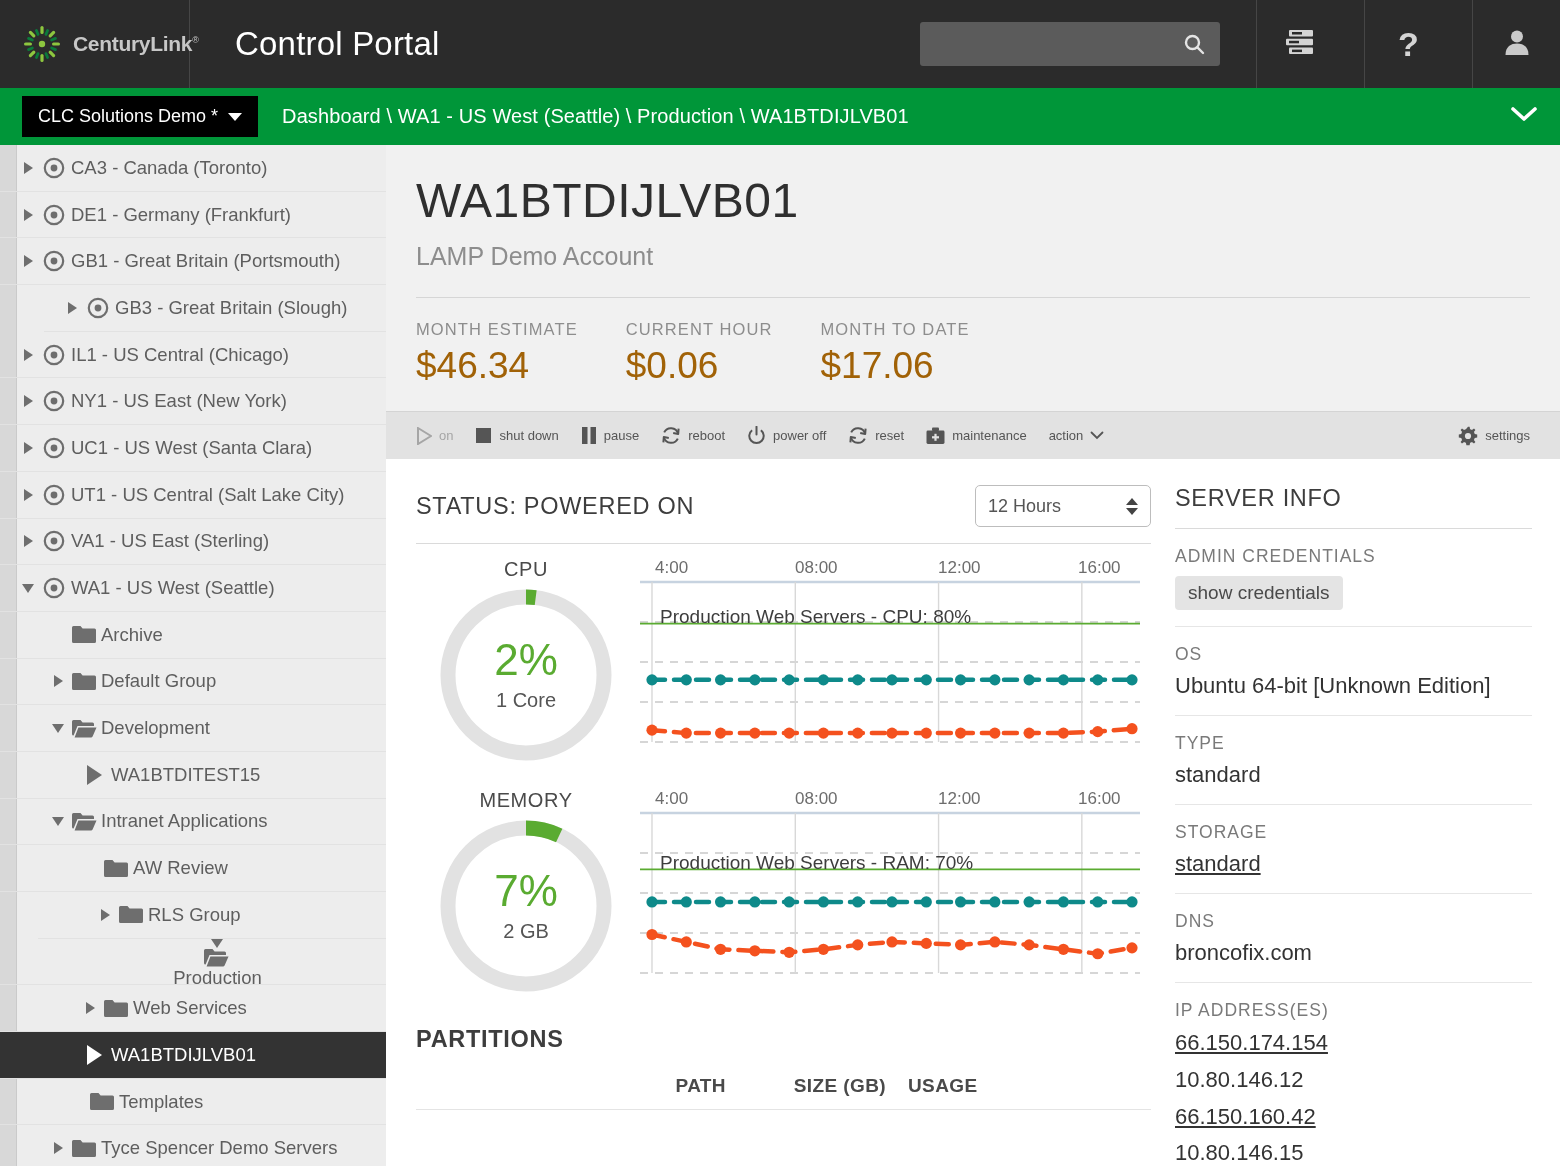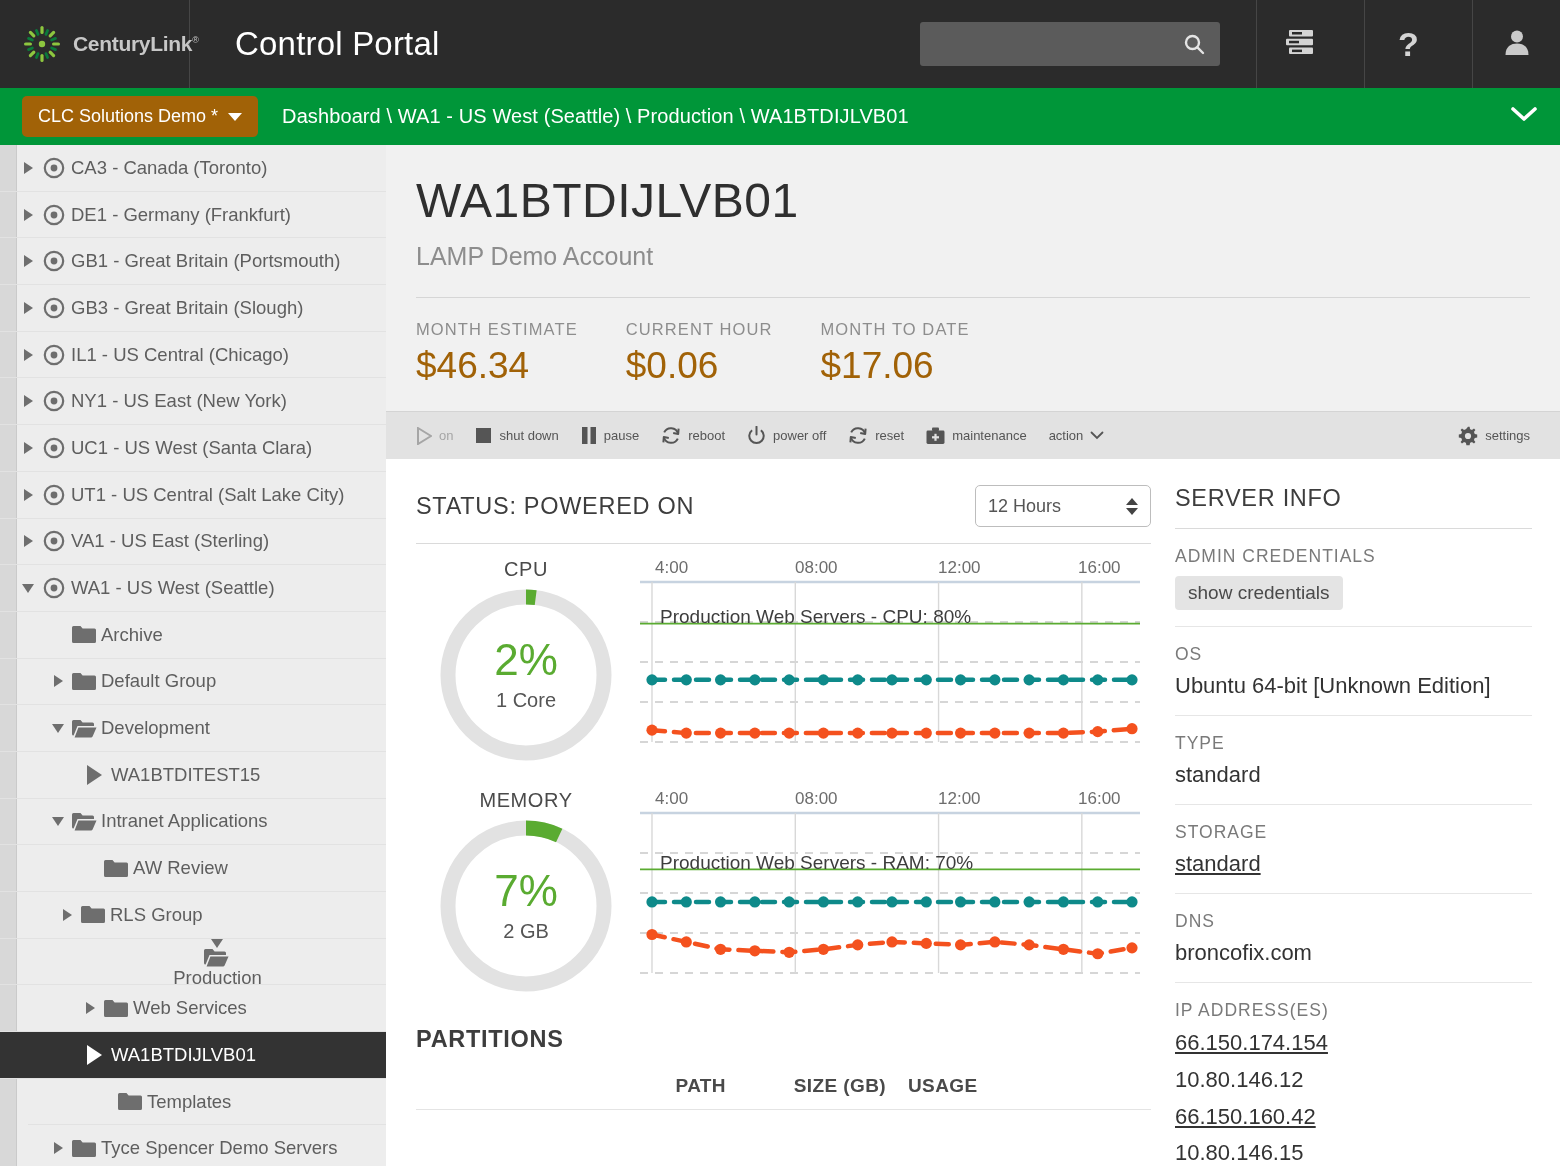--- a/index.html
+++ b/index.html
@@ -40,22 +40,22 @@
     width: 88px; display: flex; align-items: center; justify-content: center;
     border-left: 1px solid #464646; color: #d4d4d4;
   }
 
   
   .greenbar {
     height: 57px; background: #009639; display: flex; align-items: center;
     padding-left: 22px; padding-right: 22px;
   }
   .acct-btn {
-    background: #a16207; color: #ffffff; font-size: 18px;
-    padding: 10px 16px; border-radius: 5px; display: flex; align-items: center; gap: 10px;
+    background: #000000; color: #ffffff; font-size: 18px;
+    padding: 10px 16px; border-radius: 0; display: flex; align-items: center; gap: 10px;
     white-space: nowrap;
   }
   .breadcrumb {
     color: #ffffff; font-size: 20px; margin-left: 24px; font-weight: 400;
     white-space: nowrap; letter-spacing: 0.1px;
   }
   .greenbar-spacer { flex: 1; }
   .chev-down-white { color: #ffffff; }
 
   
@@ -299,21 +299,21 @@
               <span class="tri-r"></span>
             </span>
             <span class="sb-ico">
               <svg width="22" height="22" viewBox="0 0 22 22">
                 <circle cx="11" cy="11" r="9.2" fill="none" stroke="#6e6e6e" stroke-width="2.2"></circle>
                 <circle cx="11" cy="11" r="3.4" fill="#6e6e6e"></circle>
               </svg>
             </span>
             <span class="sb-label">GB1 - Great Britain (Portsmouth)</span>
           </div>
-          <div class="sb-row" style="padding-left: 17px;">
+          <div class="sb-row" style="padding-left: 17px; margin-left: 44px;">
             <span class="sb-caret">
               <span class="tri-r"></span>
             </span>
             <span class="sb-ico">
               <svg width="22" height="22" viewBox="0 0 22 22">
                 <circle cx="11" cy="11" r="9.2" fill="none" stroke="#6e6e6e" stroke-width="2.2"></circle>
                 <circle cx="11" cy="11" r="3.4" fill="#6e6e6e"></circle>
               </svg>
             </span>
             <span class="sb-label">GB3 - Great Britain (Slough)</span>
@@ -442,21 +442,21 @@
           </div>
           <div class="sb-row" style="padding-left: 79px;">
             <span class="sb-caret-space"></span>
             <span class="sb-ico">
               <svg width="24" height="19" viewBox="0 0 24 19" fill="#6e6e6e">
                 <path d="M0 2.5 A1.5 1.5 0 0 1 1.5 1 H8.5 L10.6 3.6 H22.5 A1.5 1.5 0 0 1 24 5.1 V16.5 A1.5 1.5 0 0 1 22.5 18 H1.5 A1.5 1.5 0 0 1 0 16.5 Z"></path>
               </svg>
             </span>
             <span class="sb-label">AW Review</span>
           </div>
-          <div class="sb-row" style="padding-left: 56px;">
+          <div class="sb-row" style="padding-left: 56px; margin-left: 38px;">
             <span class="sb-caret">
               <span class="tri-r"></span>
             </span>
             <span class="sb-ico">
               <svg width="24" height="19" viewBox="0 0 24 19" fill="#6e6e6e">
                 <path d="M0 2.5 A1.5 1.5 0 0 1 1.5 1 H8.5 L10.6 3.6 H22.5 A1.5 1.5 0 0 1 24 5.1 V16.5 A1.5 1.5 0 0 1 22.5 18 H1.5 A1.5 1.5 0 0 1 0 16.5 Z"></path>
               </svg>
             </span>
             <span class="sb-label">RLS Group</span>
           </div>
@@ -482,21 +482,21 @@
               </svg>
             </span>
             <span class="sb-label">Web Services</span>
           </div>
           <div class="sb-row sel" style="padding-left: 79px;">
             <span class="sb-caret" style="width:30px">
               <span class="tri-big"></span>
             </span>
             <span class="sb-label">WA1BTDIJLVB01</span>
           </div>
-          <div class="sb-row" style="padding-left: 65px; margin-left: 28px;">
+          <div class="sb-row" style="padding-left: 65px;">
             <span class="sb-caret-space"></span>
             <span class="sb-ico">
               <svg width="24" height="19" viewBox="0 0 24 19" fill="#6e6e6e">
                 <path d="M0 2.5 A1.5 1.5 0 0 1 1.5 1 H8.5 L10.6 3.6 H22.5 A1.5 1.5 0 0 1 24 5.1 V16.5 A1.5 1.5 0 0 1 22.5 18 H1.5 A1.5 1.5 0 0 1 0 16.5 Z"></path>
               </svg>
             </span>
             <span class="sb-label">Templates</span>
           </div>
           <div class="sb-row" style="padding-left: 47px;">
             <span class="sb-caret">

